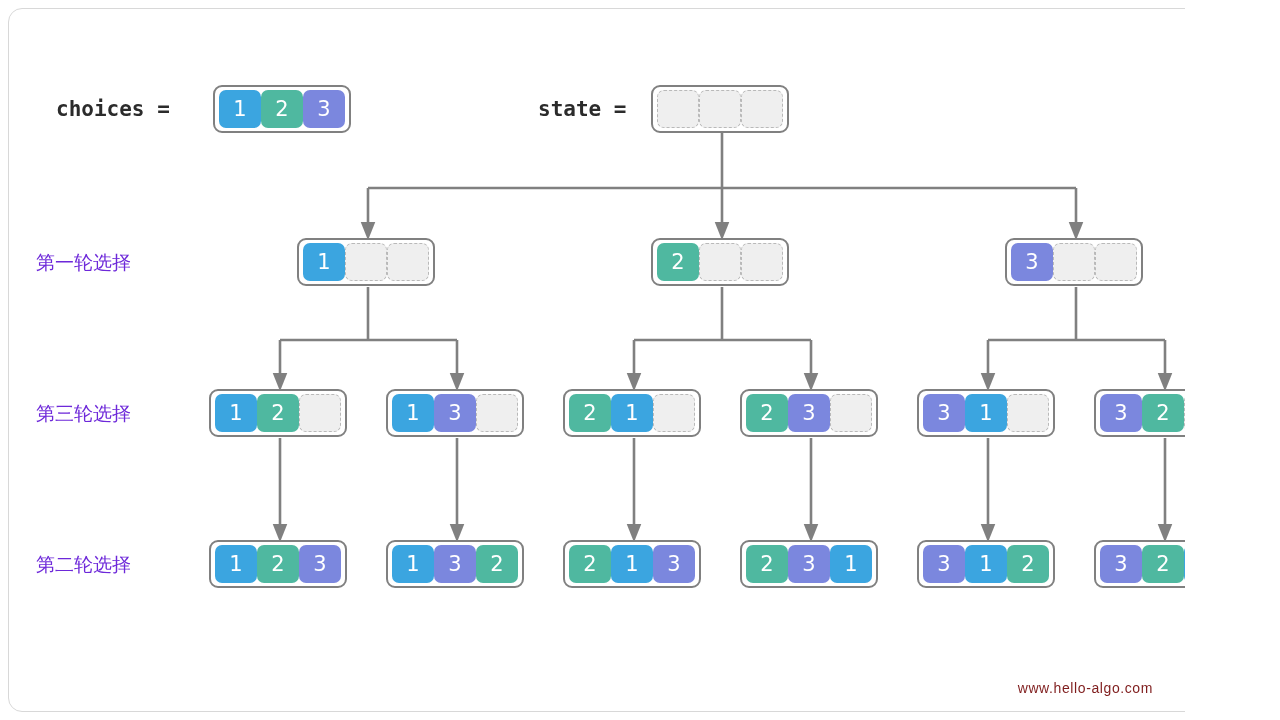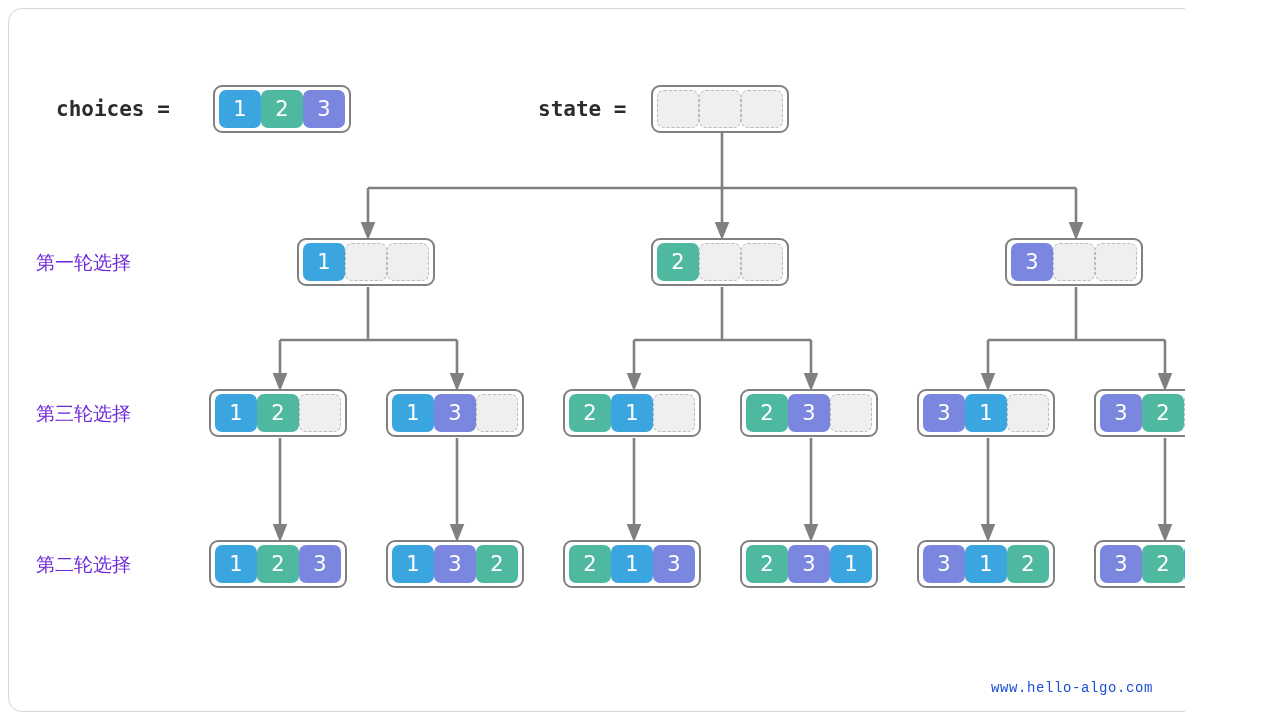--- a/index.html
+++ b/index.html
@@ -85,24 +85,24 @@
     position: absolute;
     font-family: "DejaVu Sans", sans-serif;
     font-size: 19px;
     color: #6d28d9;
     white-space: nowrap;
   }
   .watermark {
     position: absolute;
     right: 32px;
     bottom: 24px;
-    font-family: Liberation Mono, monospace;
+    font-family: Liberation Sans, sans-serif;
     font-size: 14px;
     letter-spacing: 0.6px;
-    color: #1d4ed8;
+    color: #7f1d1d;
     white-space: nowrap;
   }
 </style>
 </head>
 <body>
 
 <div id="canvas">
   <div class="frame"></div>
 
   <svg class="wires" viewBox="0 0 1280 720">

